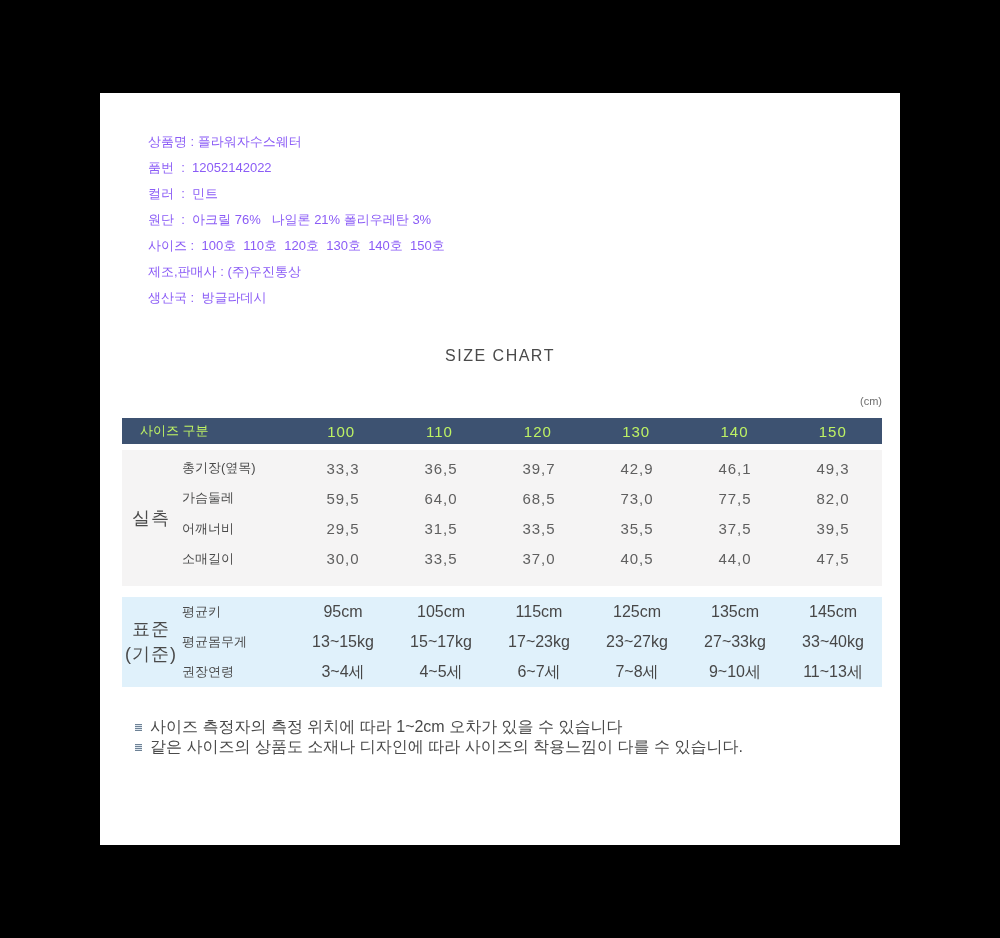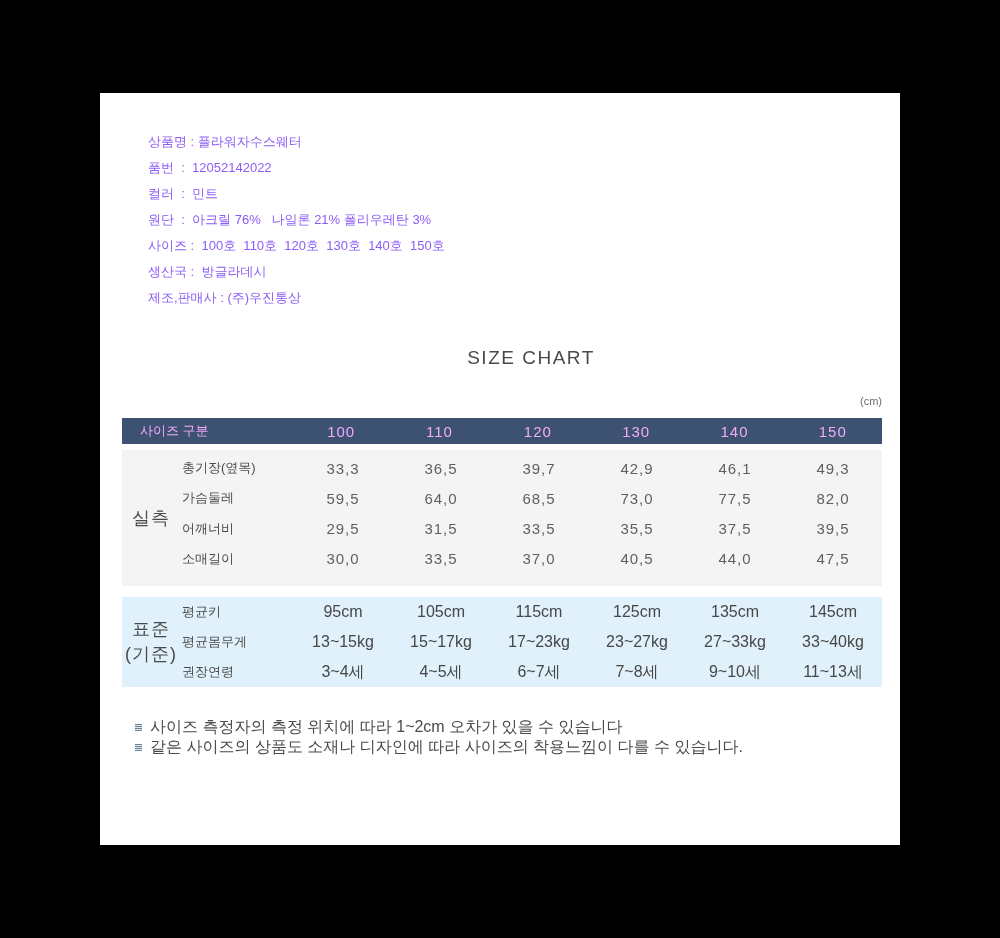--- a/index.html
+++ b/index.html
@@ -7,26 +7,26 @@
     width:1000px;height:938px;background:#000;position:relative;overflow:hidden;
     font-family:"Liberation Sans","DejaVu Sans",sans-serif;
   }
   .panel{position:absolute;left:100px;top:93px;width:800px;height:752px;background:#ffffff;}
 
   .info{position:absolute;left:48px;top:36px;font-size:13px;color:#8b5cf6;}
   .info-line{line-height:26px;white-space:pre-wrap;}
 
   .title{
     position:absolute;top:254px;left:0;width:100%;text-align:center;
-    font-size:19px;color:#4a4a4a;letter-spacing:1.5px;font-weight:400;margin-left:31px;
+    font-size:16px;color:#4a4a4a;letter-spacing:1.5px;font-weight:400;
   }
   .unit{position:absolute;top:302px;right:18px;font-size:11px;color:#6e6e6e;}
 
   .table{position:absolute;left:22px;top:325px;width:760px;}
-  .thead{display:flex;align-items:center;height:26px;background:#3d5271;color:#f0abfc;}
+  .thead{display:flex;align-items:center;height:26px;background:#3d5271;color:#bef264;}
   .thead .h-label{width:152px;padding-left:18px;font-size:13px;}
   .col{flex:1;text-align:center;}
   .thead .col{font-size:15px;letter-spacing:1px;}
   .gap1{height:6px;background:#ffffff;}
   .gap2{height:11px;background:#ffffff;}
 
   .section{display:flex;}
   .sec0{background:#f5f4f4;height:136px;}
   .sec1{background:#e0f1fb;height:90px;}
   .group-cell{
@@ -53,22 +53,22 @@
 <body>
 
 <div class="panel">
 
   <div class="info" id="info">
       <div class="info-line">상품명 : 플라워자수스웨터</div>
       <div class="info-line">품번  :  12052142022</div>
       <div class="info-line">컬러  :  민트</div>
       <div class="info-line">원단  :  아크릴 76%   나일론 21% 폴리우레탄 3%</div>
       <div class="info-line">사이즈 :  100호  110호  120호  130호  140호  150호</div>
+      <div class="info-line">제조,판매사 : (주)우진통상</div>
       <div class="info-line">생산국 :  방글라데시</div>
-      <div class="info-line">제조,판매사 : (주)우진통상</div>
     </div>
 
   <div class="title">SIZE CHART</div>
 
   <div class="unit">(cm)</div>
 
   <div class="table">
     <div class="thead" id="thead">
       <div class="h-label">사이즈 구분</div>
     <div class="col">100</div>

